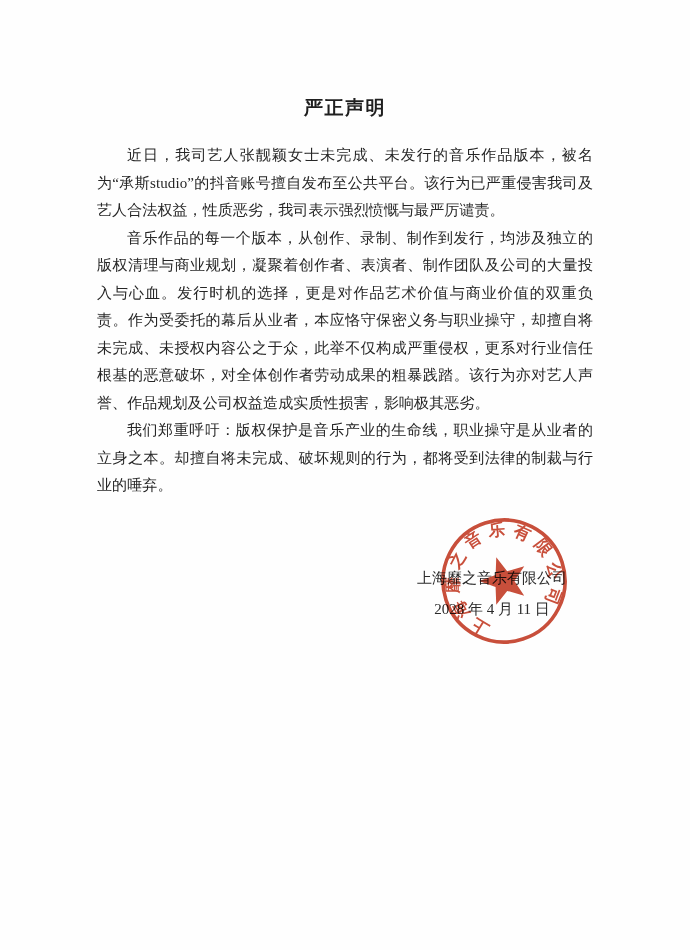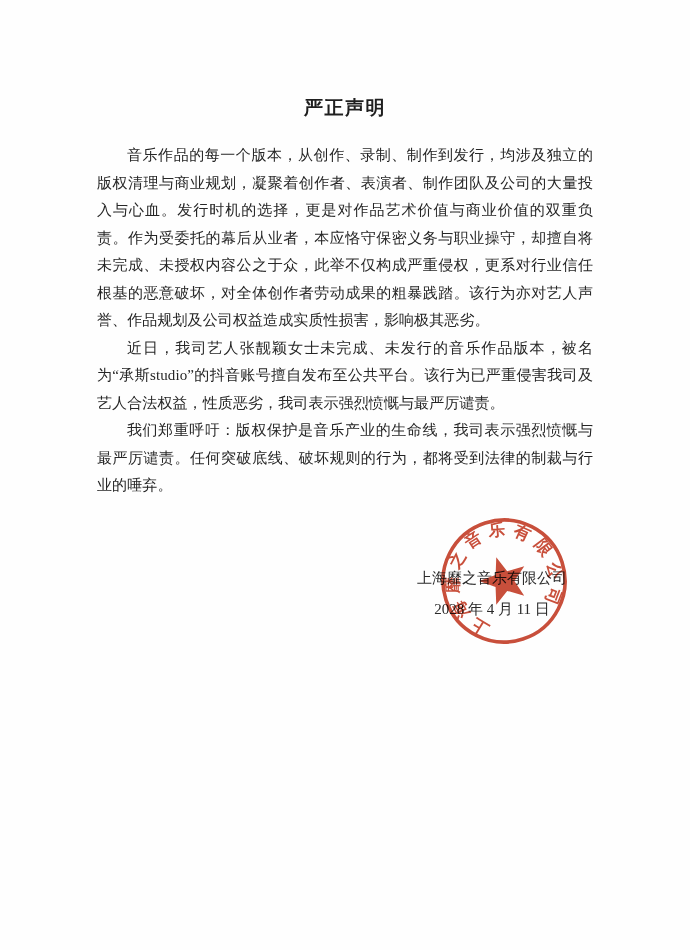--- a/index.html
+++ b/index.html
@@ -63,23 +63,23 @@
 </style>
 </head>
 <body>
 
 <div class="page">
 
   <div class="content">
     <h1 class="doc-title">严正声明</h1>
 
     <div class="body-text">
+      <p>近日，我司艺人张靓颖女士未完成、未发行的音乐作品版本，被名为“承斯studio”的抖音账号擅自发布至公共平台。该行为已严重侵害我司及艺人合法权益，性质恶劣，我司表示强烈愤慨与最严厉谴责。</p>
       <p>音乐作品的每一个版本，从创作、录制、制作到发行，均涉及独立的版权清理与商业规划，凝聚着创作者、表演者、制作团队及公司的大量投入与心血。发行时机的选择，更是对作品艺术价值与商业价值的双重负责。作为受委托的幕后从业者，本应恪守保密义务与职业操守，却擅自将未完成、未授权内容公之于众，此举不仅构成严重侵权，更系对行业信任根基的恶意破坏，对全体创作者劳动成果的粗暴践踏。该行为亦对艺人声誉、作品规划及公司权益造成实质性损害，影响极其恶劣。</p>
-      <p>近日，我司艺人张靓颖女士未完成、未发行的音乐作品版本，被名为“承斯studio”的抖音账号擅自发布至公共平台。该行为已严重侵害我司及艺人合法权益，性质恶劣，我司表示强烈愤慨与最严厉谴责。</p>
-      <p>我们郑重呼吁：版权保护是音乐产业的生命线，我司表示强烈愤慨与最严厉谴责。任何突破底线、破坏规则的行为，都将受到法律的制裁与行业的唾弃。</p>
+      <p>我们郑重呼吁：版权保护是音乐产业的生命线，职业操守是从业者的立身之本。却擅自将未完成、破坏规则的行为，都将受到法律的制裁与行业的唾弃。</p>
     </div>
   </div>
 
   <div class="signature">
     <div class="sig-line">上海靡之音乐有限公司</div>
     <div class="sig-line">2028 年 4 月 11 日</div>
   </div>
 
   <div class="stamp">
     <svg width="142" height="142" viewBox="-71 -71 142 142" xmlns="http://www.w3.org/2000/svg">

